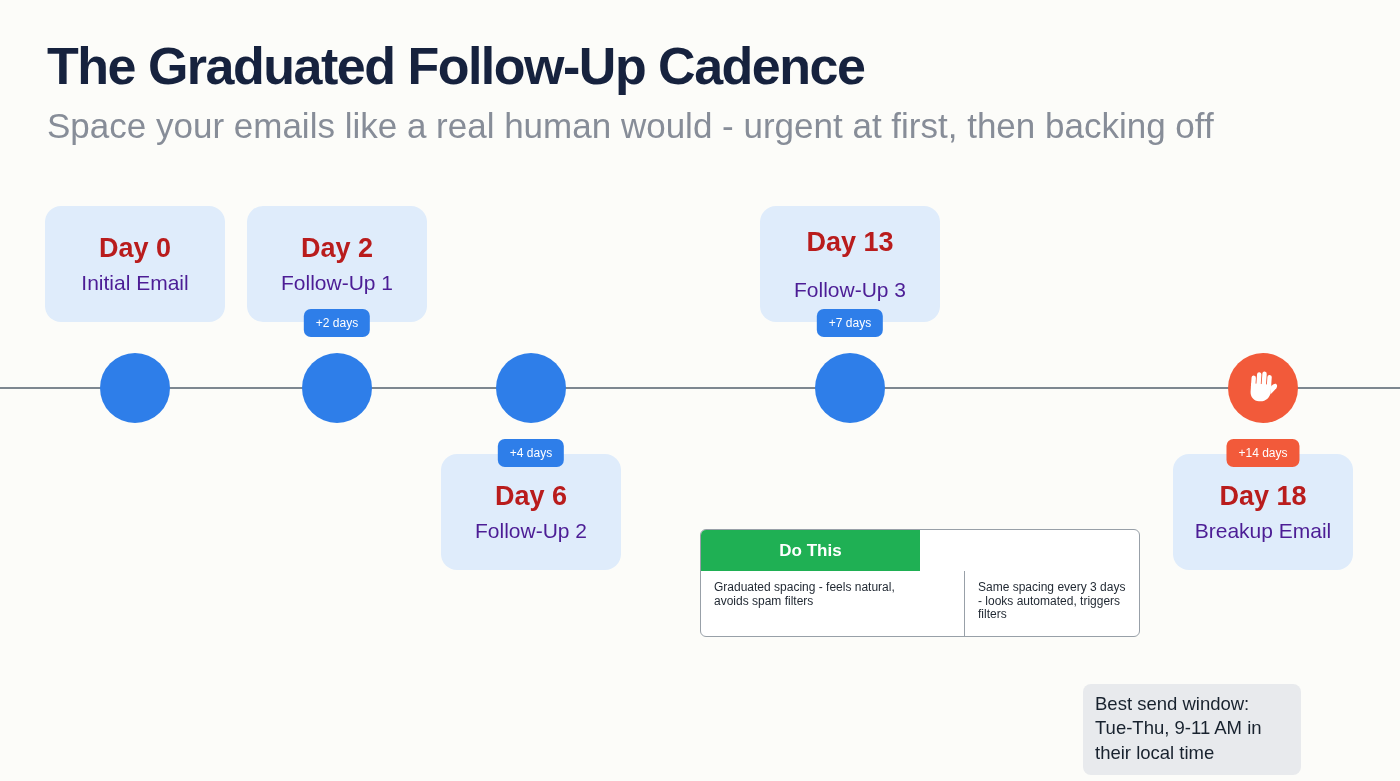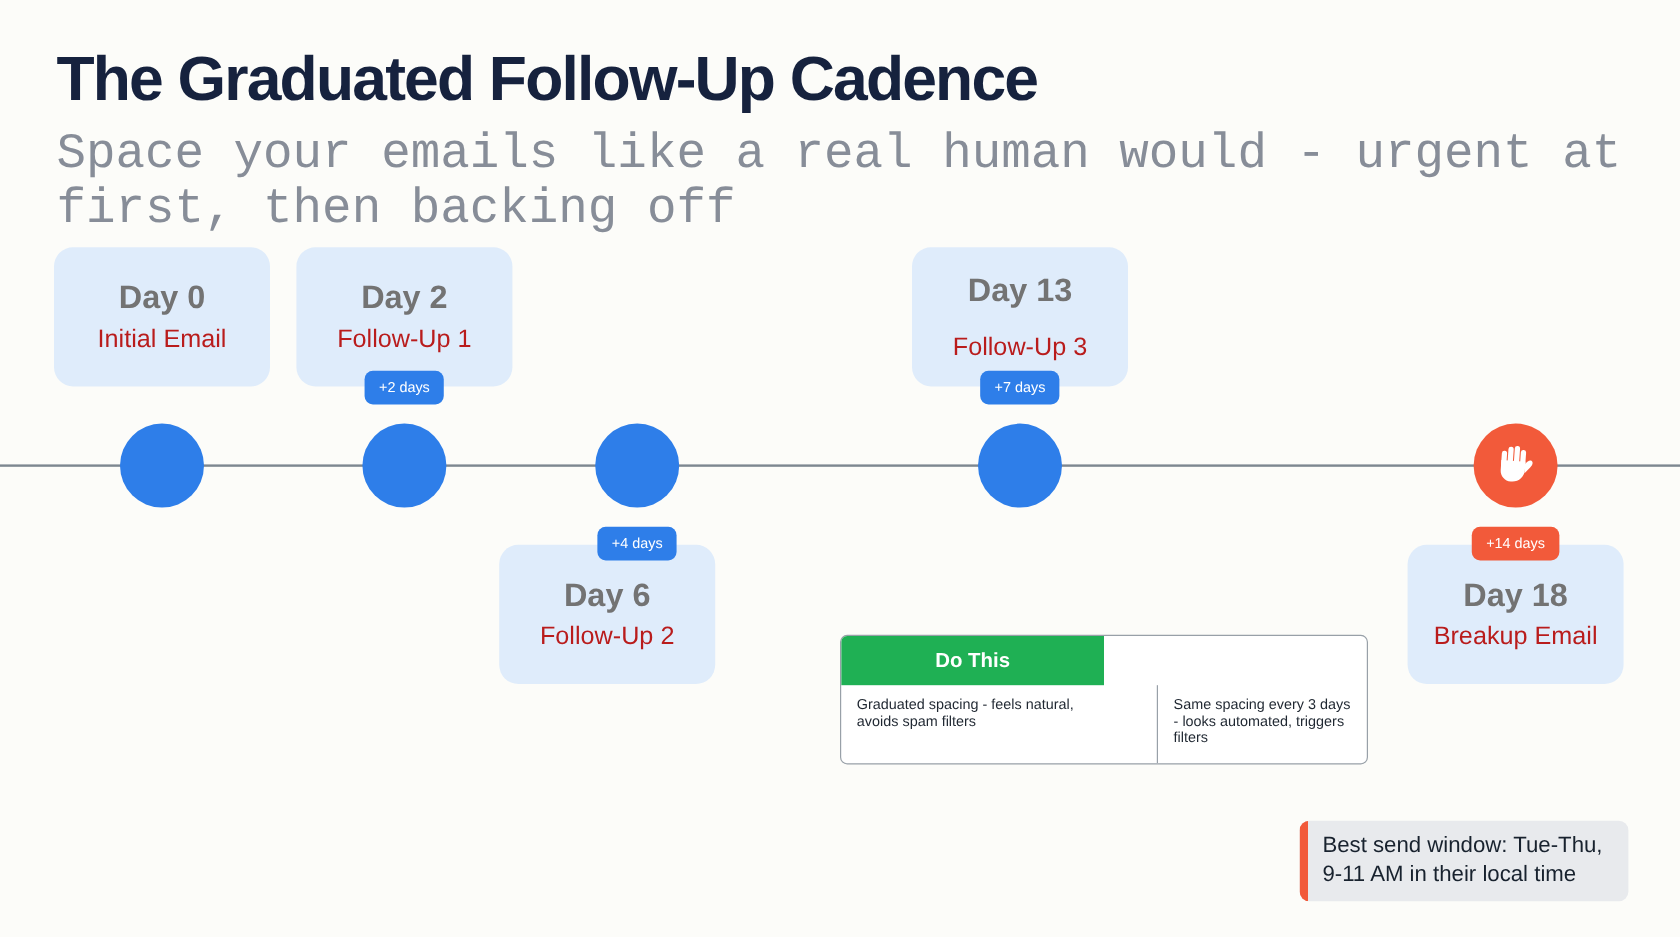--- a/index.html
+++ b/index.html
@@ -8,36 +8,36 @@
     position:relative; width:1400px; height:781px;
     background:#fcfcf9; overflow:hidden;
     font-family:"Liberation Sans","DejaVu Sans",sans-serif;
   }
   .title {
     position:absolute; left:47px; top:36px;
     font-size:52px; font-weight:800; letter-spacing:-1.5px; color:#16223e;
   }
   .subtitle {
     position:absolute; left:47px; top:106px;
-    font-size:41px; color:#878d98;font-family:Liberation Mono, monospace;
+    font-size:35px; color:#878d98;
   }
   .tl-line { position:absolute; left:0; right:0; top:387px; height:2px; background:#7d8790; z-index:1; }
   .dot {
     position:absolute; top:353px; width:70px; height:70px; border-radius:50%;
     z-index:2; display:flex; align-items:center; justify-content:center;
   }
   .dot.blue { background:#2e7ee9; }
   .dot.orange { background:#f25a3a; }
   .card {
     position:absolute; width:180px; height:116px; background:#dfecfb; border-radius:16px;
     display:flex; flex-direction:column; align-items:center; justify-content:center;
     gap:7px; z-index:2;
   }
-  .card-title { font-size:27px; font-weight:bold; color:#737373; }
-  .card-sub { font-size:21px; color:#b91c1c; }
+  .card-title { font-size:27px; font-weight:bold; color:#b91c1c; }
+  .card-sub { font-size:21px; color:#4c1d95; }
   .badge {
     position:absolute; height:28px; line-height:28px; padding:0 12px;
     border-radius:7px; font-size:12px; color:#ffffff; white-space:nowrap;
     transform:translateX(-50%); z-index:3;
   }
   .badge.blue { background:#2e7ee9; }
   .badge.orange { background:#f25a3a; }
   .cmp-table {
     position:absolute; left:700px; top:529px; width:440px;
     background:#ffffff; border:1px solid #98a0a8; border-radius:6px; overflow:hidden;
@@ -48,22 +48,22 @@
     height:41px; display:flex; align-items:center; justify-content:center;
     color:#ffffff; font-weight:bold; font-size:17px;
   }
   .cmp-th.green { background:#1fb054; }
   .cmp-th.red { background:#e84a47; }
   .cmp-td {
     padding:10px 13px 14px 13px; font-size:12px; color:#1f2731; line-height:1.13;
   }
   .cmp-td.right { border-left:1px solid #98a0a8;margin-left:44px; }
   .note {
-    position:absolute; left:1083px; top:684px; width:274px; min-height:60px;
-    background:#e8eaed; border-radius:8px; display:flex; overflow:hidden; z-index:2;
+    position:absolute; left:1083px; top:684px; width:218px; min-height:60px;
+    background:#e8eaed; border-radius:8px; display:flex; overflow:hidden; z-index:2;flex-direction:column;
   }
   .note-bar { width:7px; background:#f25a3a; flex:none; }
   .note-text { padding:8px 12px 10px 12px; font-size:18.5px; color:#18222e; line-height:1.32; }
 </style>
 </head>
 <body>
 
 <div class="canvas">
 
   <div class="title">The Graduated Follow-Up Cadence</div>
@@ -95,21 +95,21 @@
     <div class="card-sub">Initial Email</div>
   </div>
 
   <div class="card" style="left:247px; top:206px;">
     <div class="card-title">Day 2</div>
     <div class="card-sub">Follow-Up 1</div>
   </div>
   <div class="badge blue" style="left:337px; top:309px;">+2 days</div>
 
   <div class="badge blue" style="left:531px; top:439px;">+4 days</div>
-  <div class="card" style="left:416px; top:454px;">
+  <div class="card" style="left:441px; top:454px;">
     <div class="card-title">Day 6</div>
     <div class="card-sub">Follow-Up 2</div>
   </div>
 
   <div class="card" style="left:760px; top:206px;gap:20px;">
     <div class="card-title">Day 13</div>
     <div class="card-sub">Follow-Up 3</div>
   </div>
   <div class="badge blue" style="left:850px; top:309px;">+7 days</div>
 

